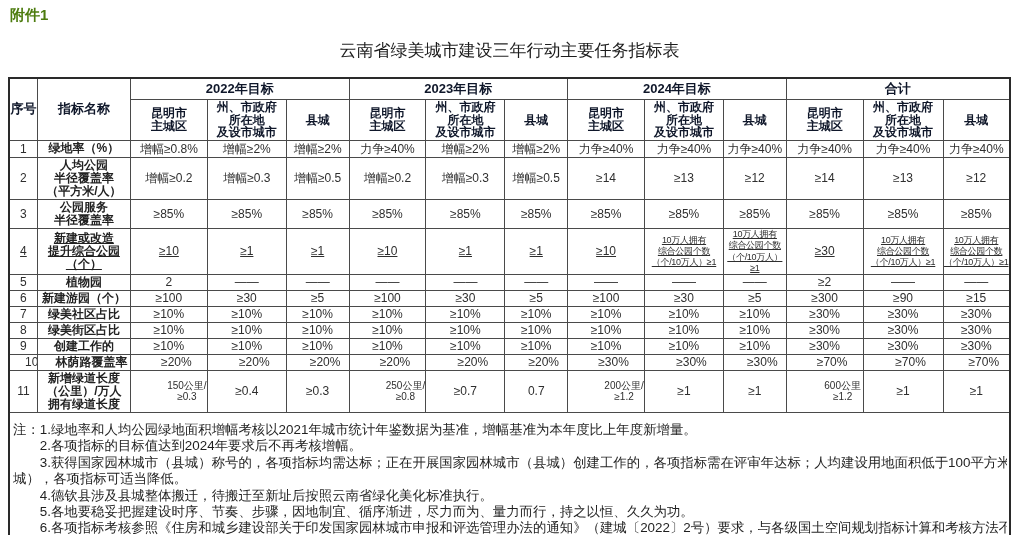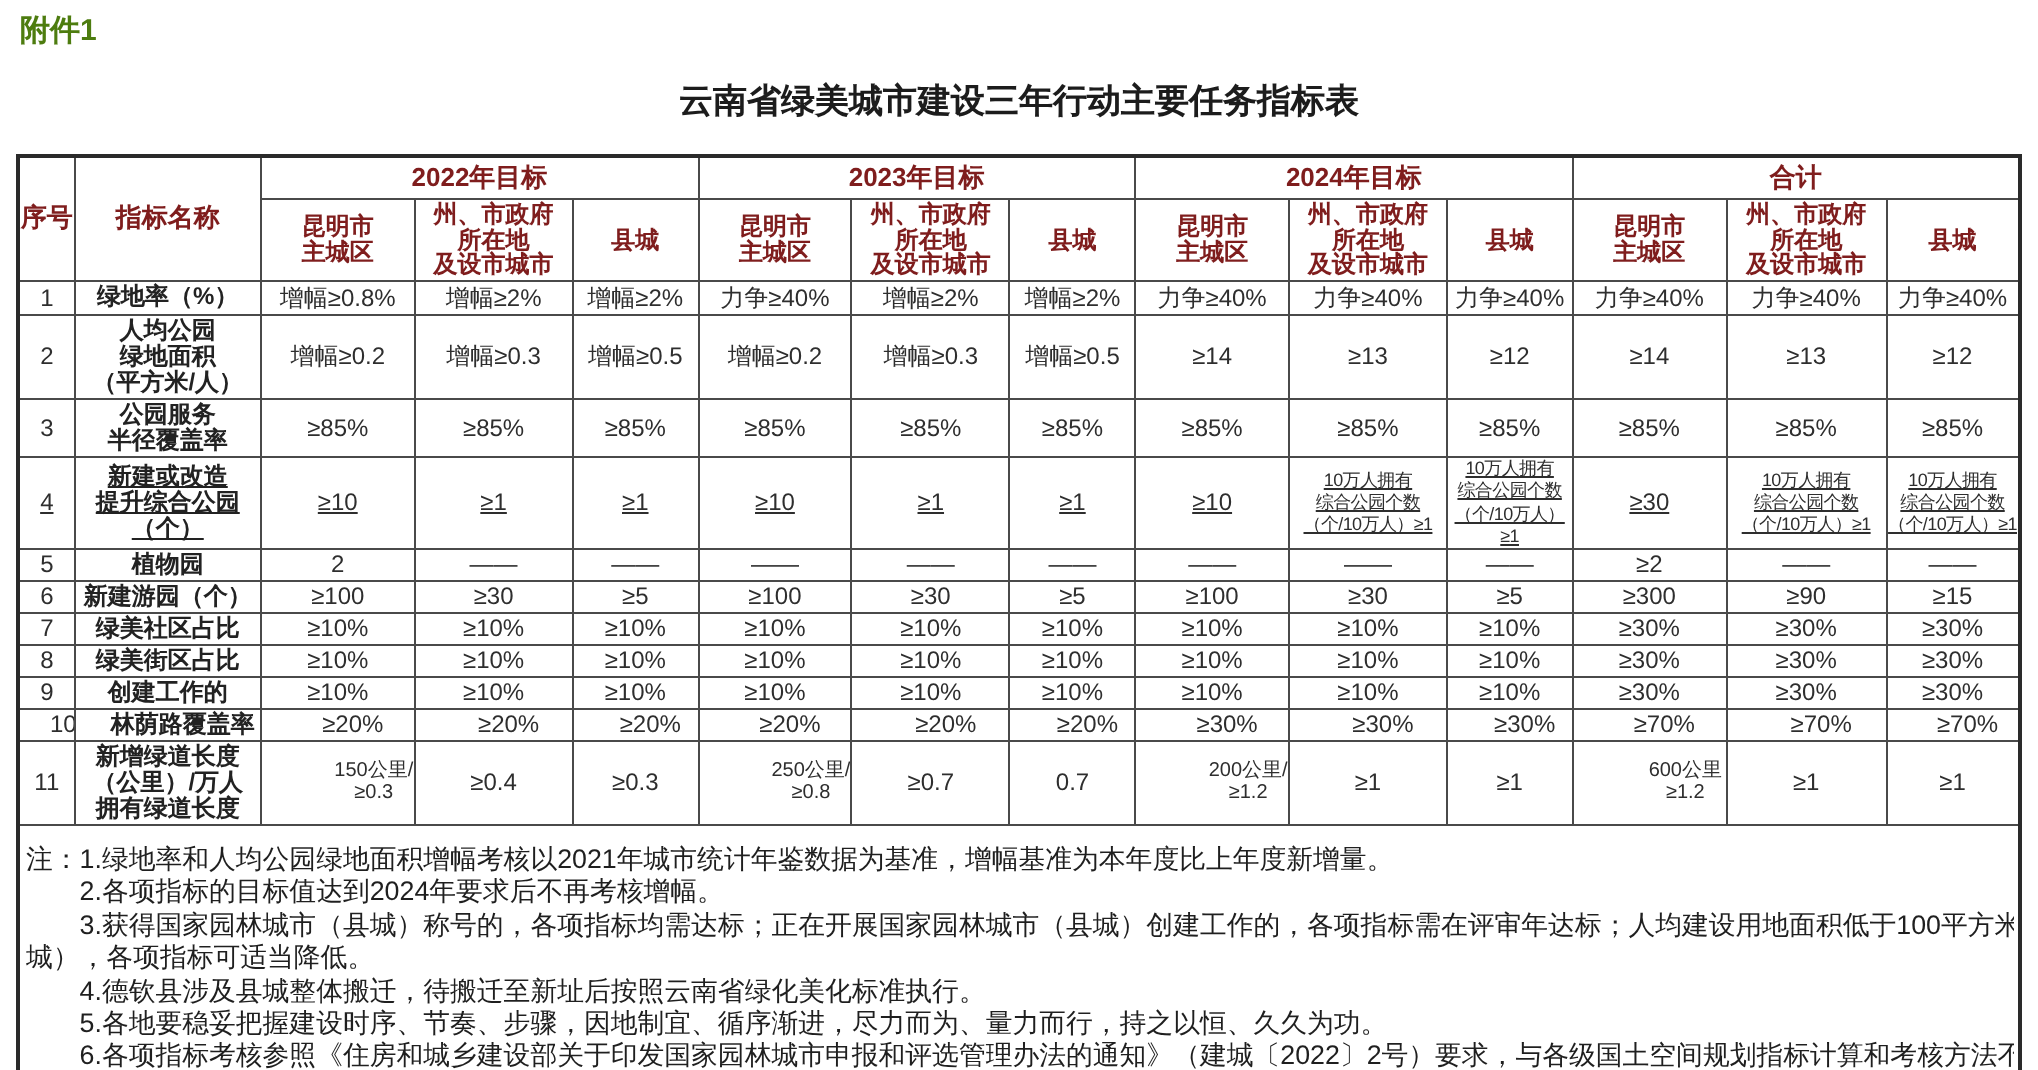--- a/index.html
+++ b/index.html
@@ -3,30 +3,30 @@
 <meta charset="utf-8">
 <style>
   html,body{margin:0;padding:0;}
   body{
     width:1019px;height:535px;background:#ffffff;position:relative;
     font-family:"Liberation Sans","DejaVu Sans",sans-serif;color:#2e2e2e;
     overflow:hidden;
   }
   .attachment{position:absolute;left:10px;top:6px;font-size:15px;font-weight:bold;color:#4d7c0f;}
   .doc-title{position:absolute;left:8px;top:39px;width:1003px;text-align:center;
-    font-size:17px;font-weight:bold;color:#1c1c1c;}
+    font-size:17px;font-weight:normal;color:#1c1c1c;}
   table.indicator-table{
     position:absolute;left:8px;top:77px;width:1003px;
     border-collapse:collapse;table-layout:fixed;border:2px solid #2a2a2a;
   }
   th,td{
     border:1px solid #4a4a4a;padding:0;text-align:center;vertical-align:middle;
     white-space:pre-line;overflow:hidden;line-height:1.08;
   }
-  th{font-weight:bold;color:#7f1d1d;}
+  th{font-weight:bold;color:#0f172a;}
   .th-year{height:20px;font-size:13px;}
   .th-city{height:40px;font-size:12px;line-height:1.05;}
   .th-corner{font-size:13px;}
   .td-no{font-size:12px;}
   .td-name{font-size:12px;font-weight:bold;color:#222;line-height:1.1;}
   .td-val{font-size:12px;}
   .td-val.small{font-size:10px;padding-left:36px;}
   .td-val.tiny{font-size:9px;letter-spacing:-0.3px;line-height:1.25;}
   tbody tr:nth-child(1) td{height:16px;}
   tbody tr:nth-child(2) td{height:41px;}
@@ -115,21 +115,21 @@
         <td class="td-val">力争≥40%</td>
         <td class="td-val">力争≥40%</td>
         <td class="td-val">力争≥40%</td>
         <td class="td-val">力争≥40%</td>
         <td class="td-val">力争≥40%</td>
         <td class="td-val">力争≥40%</td>
       </tr>
       <tr>
         <td class="td-no">2</td>
         <td class="td-name">人均公园
-绿地面积
+半径覆盖率
 （平方米/人）</td>
         <td class="td-val">增幅≥0.2</td>
         <td class="td-val">增幅≥0.3</td>
         <td class="td-val">增幅≥0.5</td>
         <td class="td-val">增幅≥0.2</td>
         <td class="td-val">增幅≥0.3</td>
         <td class="td-val">增幅≥0.5</td>
         <td class="td-val">≥14</td>
         <td class="td-val">≥13</td>
         <td class="td-val">≥12</td>

